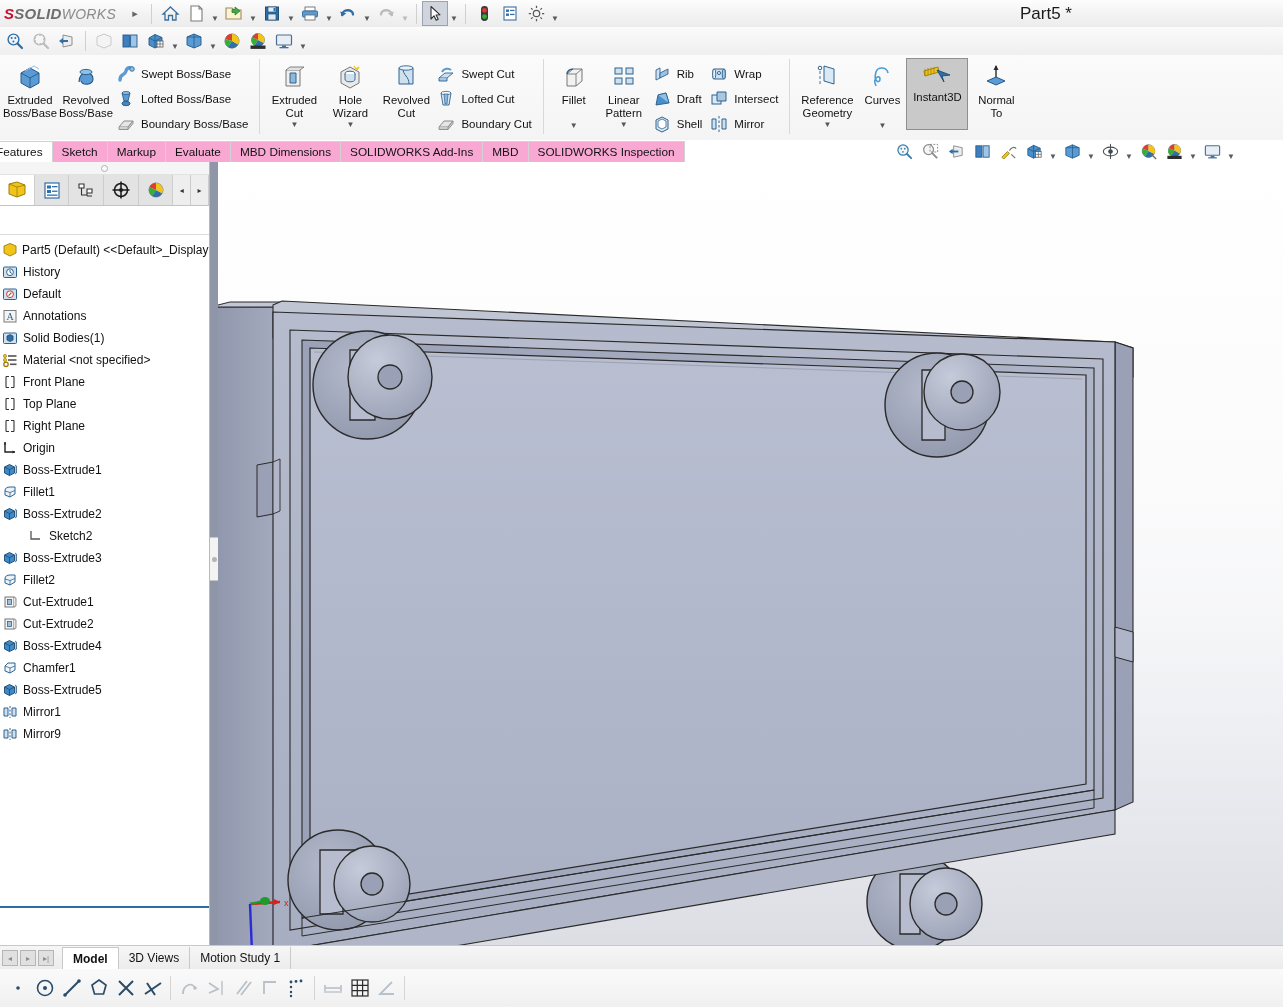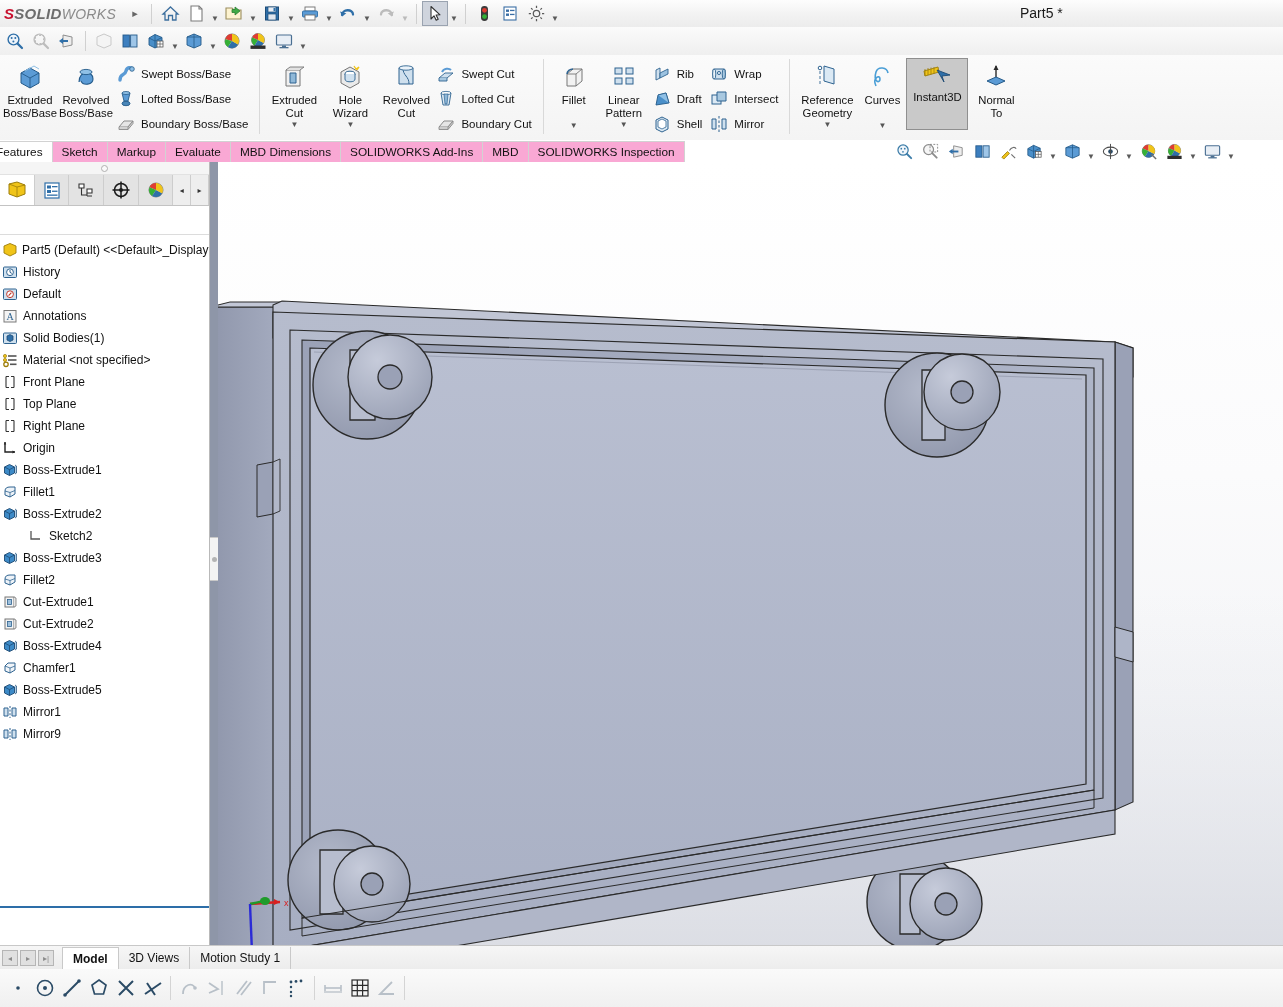--- a/index.html
+++ b/index.html
@@ -31,21 +31,21 @@
 
   .tbtn{
     width:26px;height:25px;display:flex;align-items:center;justify-content:center;
     position:relative;
   }
   .tbtn.sel{background:#cfd4dd;border:1px solid #9aa3b0;box-sizing:border-box;}
   .caret{width:12px;height:25px;display:flex;align-items:flex-end;justify-content:center;
          padding-bottom:6px;color:#5a5a5a;font-size:8px;}
   .doctitle{
     position:absolute;left:1020px;top:0;height:25px;line-height:27px;
-    font-size:14px;color:#1a1a1a;
+    font-size:17px;color:#1a1a1a;
   }
 
   
   .toolbar2{
     position:absolute;left:0;top:27px;width:1283px;height:28px;
     background:linear-gradient(180deg,#fbfbfb,#efefef);
     border-bottom:1px solid #d8d8d8;
     display:flex;align-items:center;padding-left:2px;
   }
 

